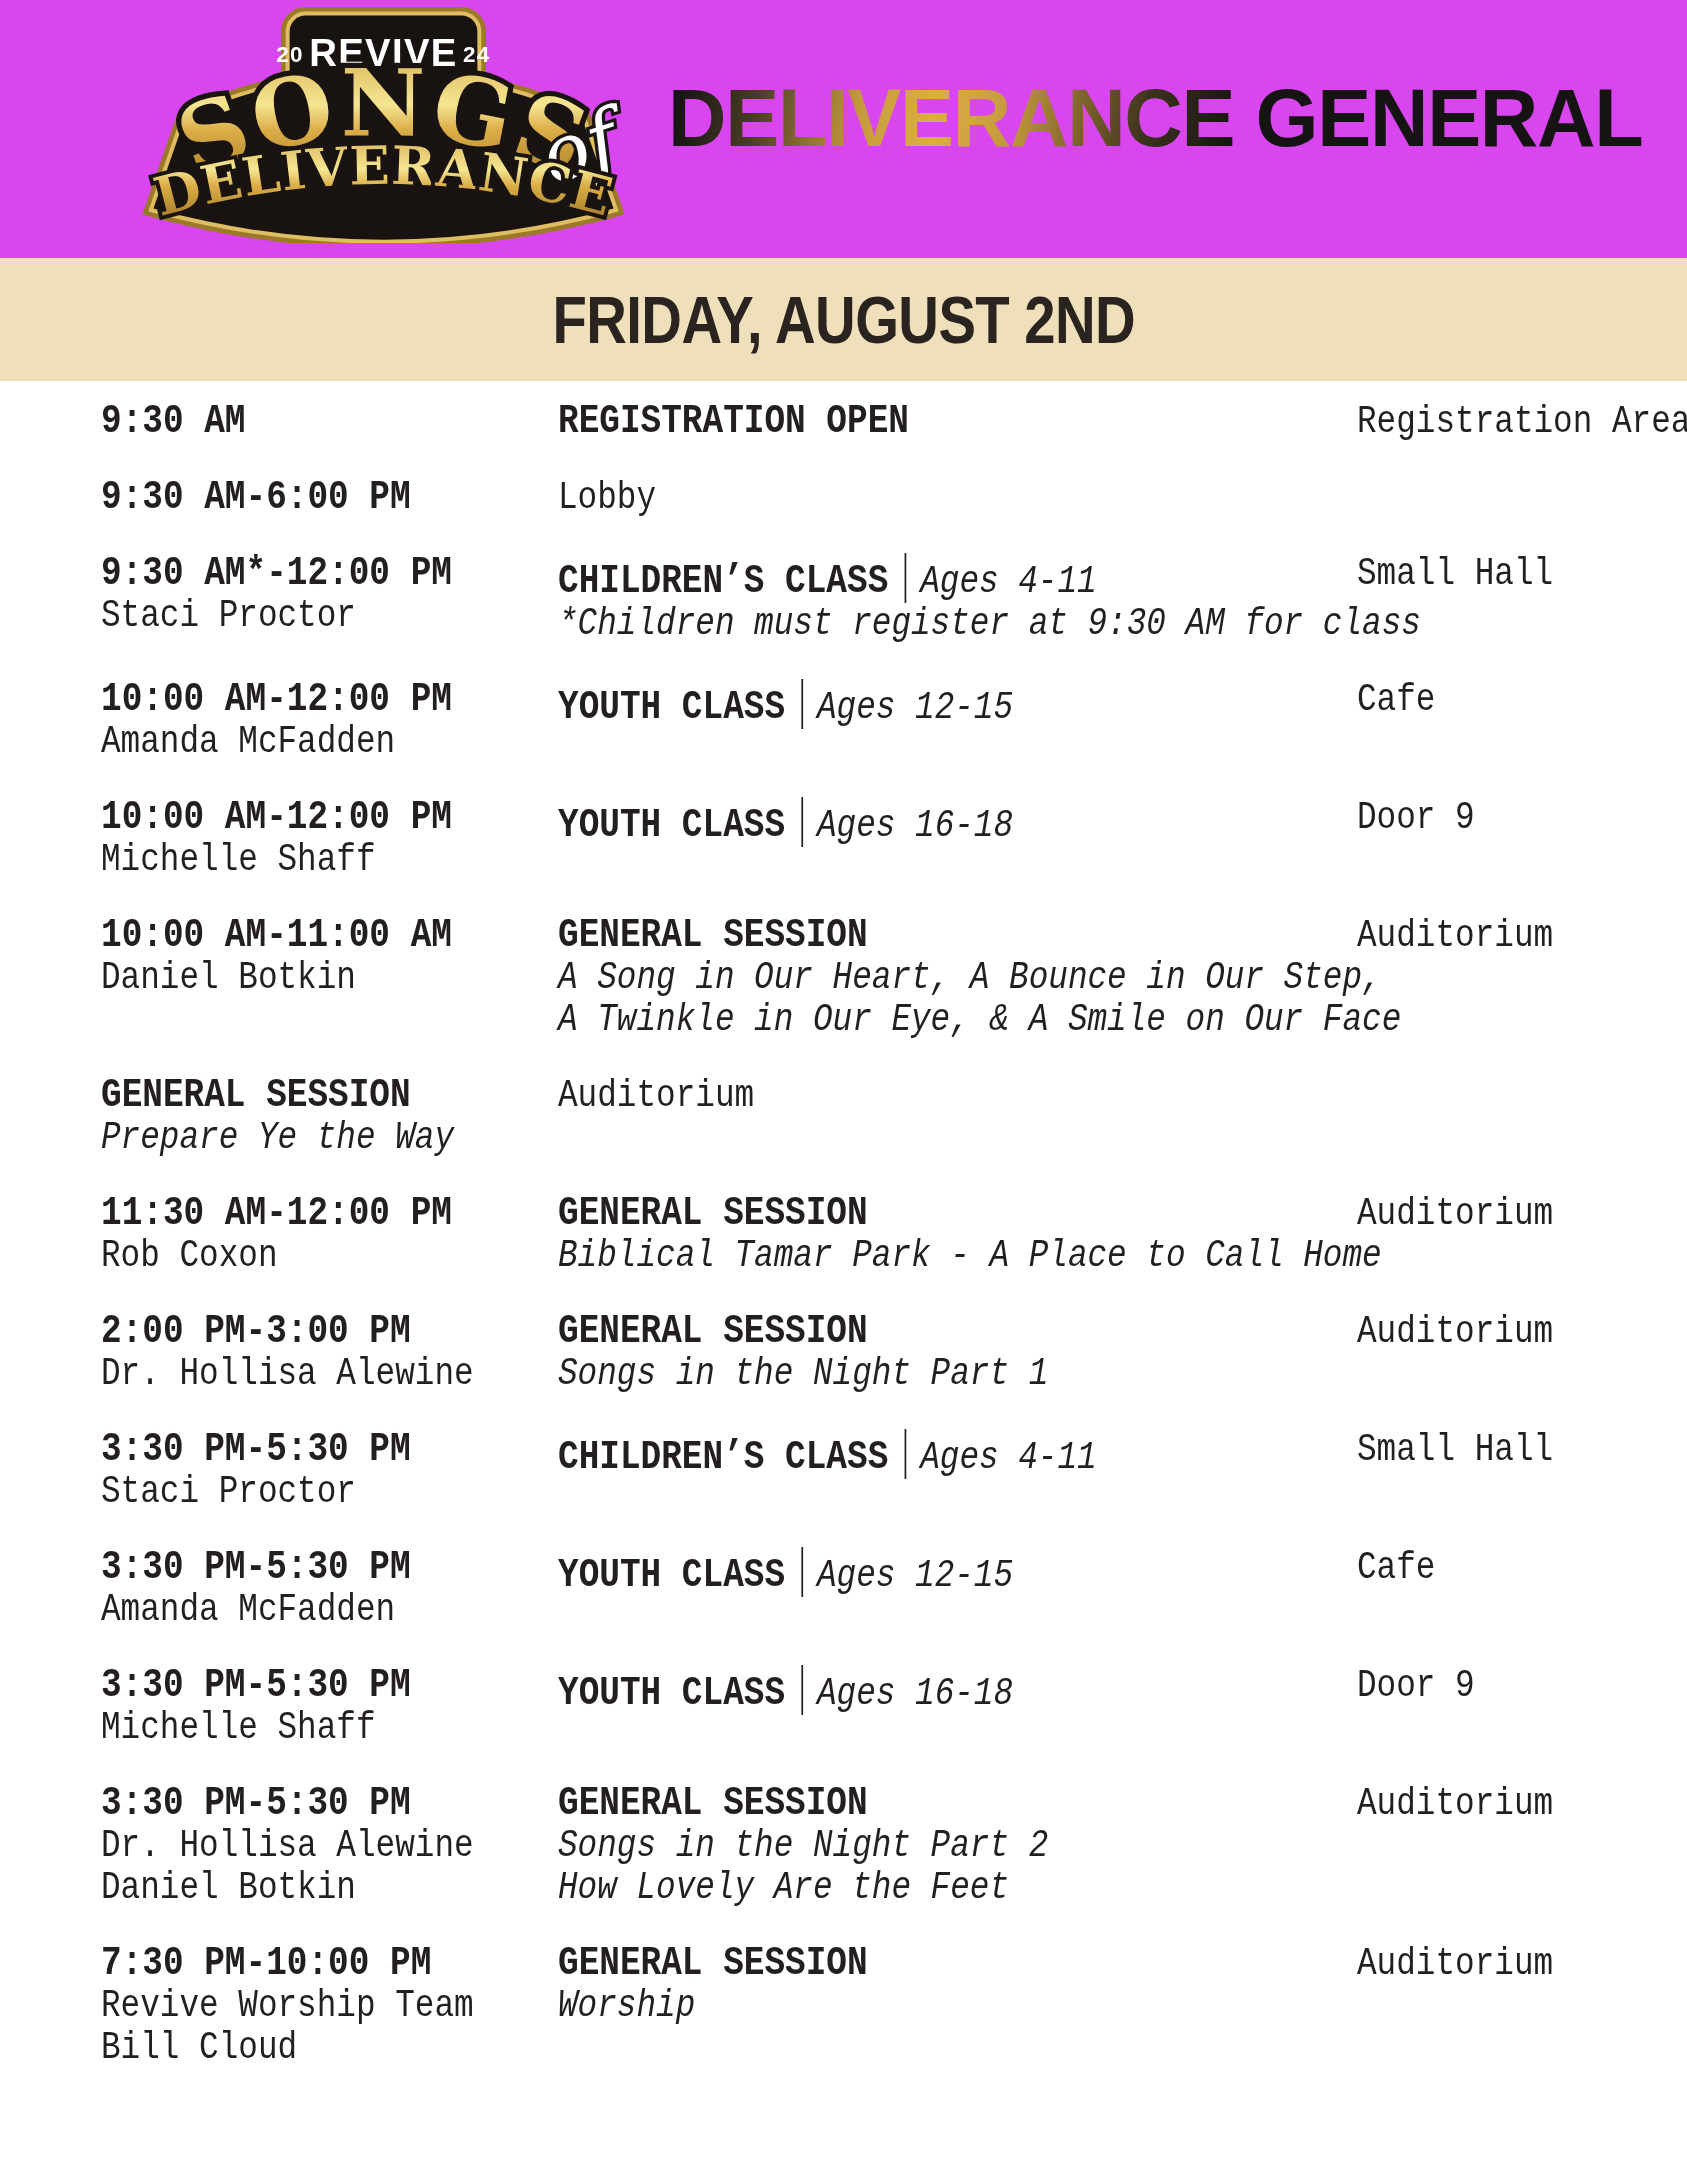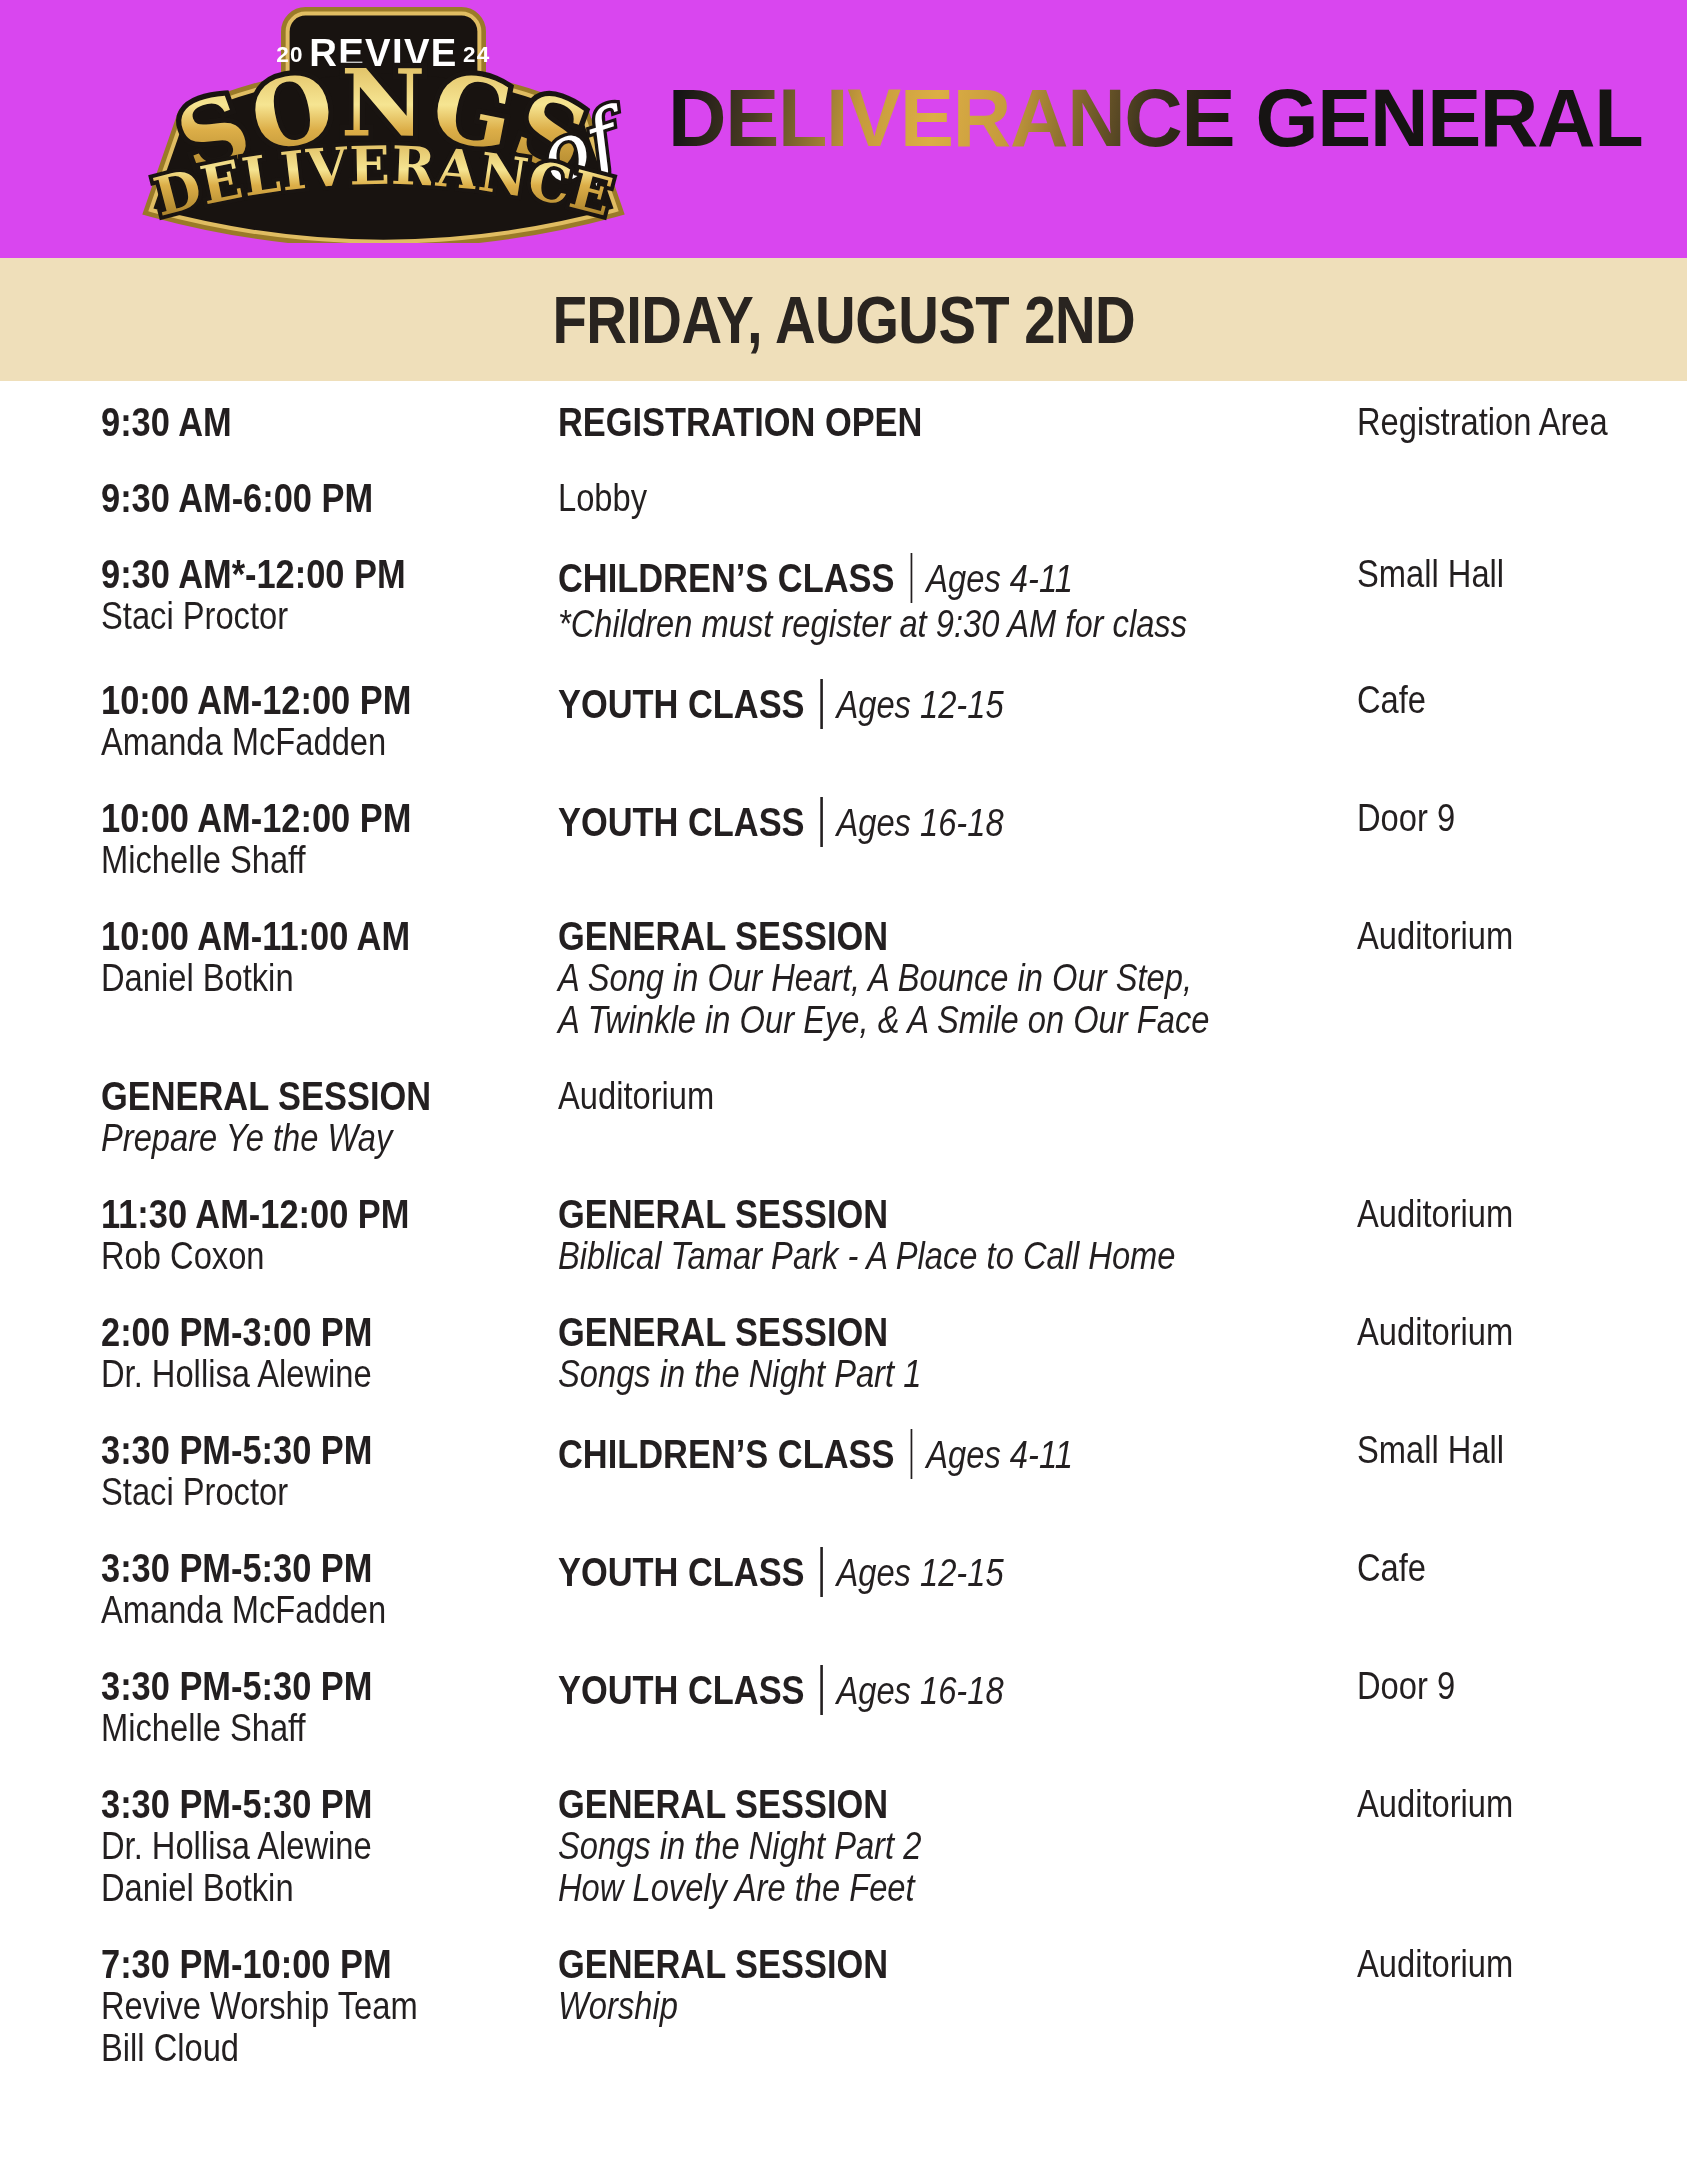--- a/index.html
+++ b/index.html
@@ -21,21 +21,21 @@
   }
   .word-dark{color:#161413;}
   
   .banner{height:123px;display:flex;align-items:center;justify-content:center;}
   .banner-text{
     font-size:67px;font-weight:bold;letter-spacing:-0.7px;color:#292420;white-space:nowrap;
     transform:scaleX(0.84);transform-origin:50% 50%;line-height:1;
   }
   
   .schedule{padding:20px 40px 0 101px;}
-  .row{display:grid;grid-template-columns:457px 799px 1fr;margin-bottom:34px;}
+  .row{display:grid;grid-template-columns:457px 799px 1fr;margin-bottom:34px;font-family:Liberation Mono, monospace;}
   .cond{transform:scaleX(0.86);transform-origin:0 0;white-space:nowrap;}
   .time{font-weight:bold;font-size:40px;line-height:42px;}
   .person{font-weight:normal;font-size:38px;line-height:42px;}
   .session-line{font-size:40px;line-height:42px;}
   .session-title{font-weight:bold;}
   .ages-bar{
     display:inline-block;width:2.6px;height:50px;background:#231f20;
     margin:0 16px 0 18.5px;vertical-align:-10.6px;
   }
   .ages{font-style:italic;font-size:38px;}

